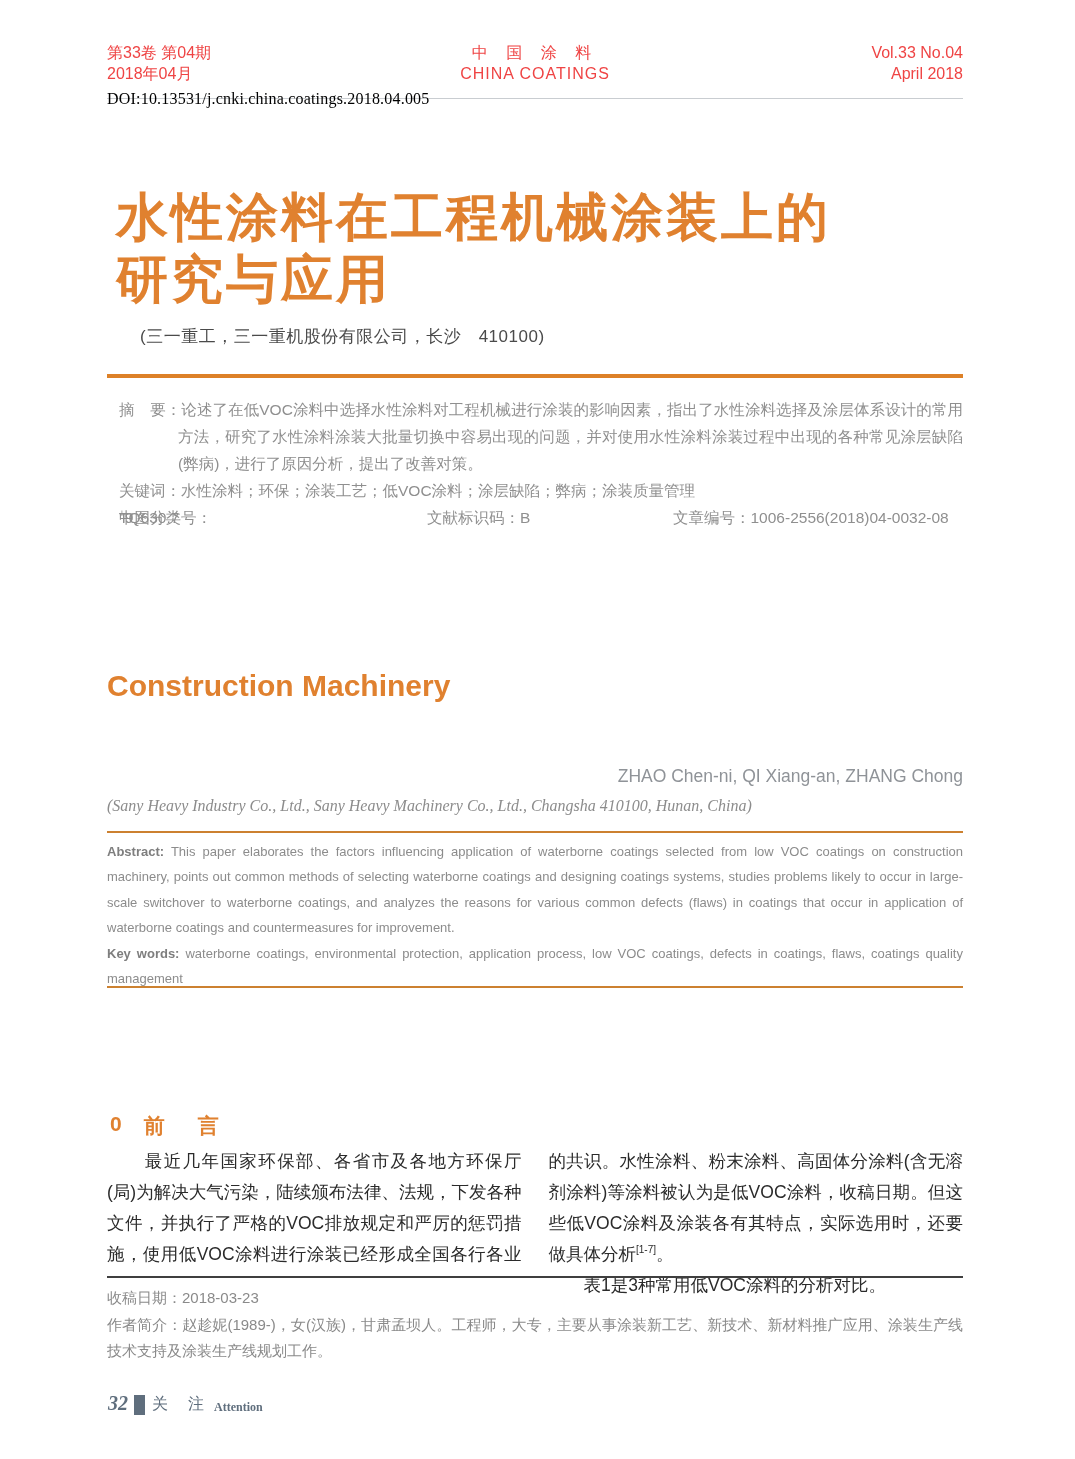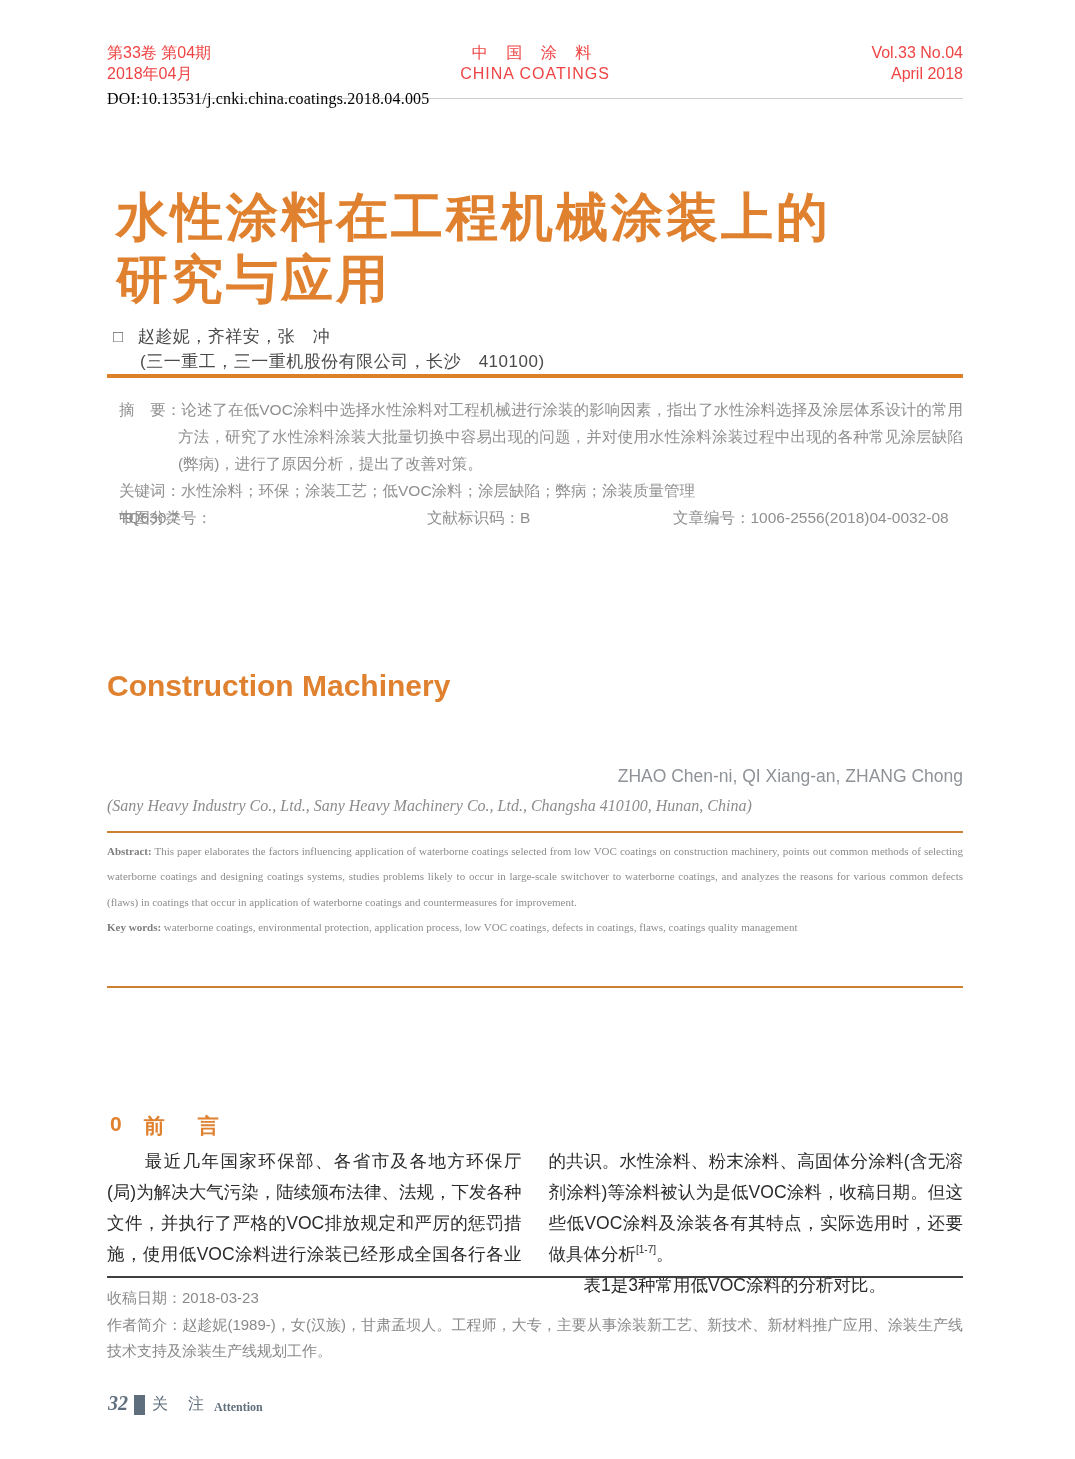--- a/index.html
+++ b/index.html
@@ -74,22 +74,22 @@
   }
   .affil-en {
     left:107px; top:797px; width:856px;
     font-family:"Liberation Serif", serif; font-style:italic;
     color:#8c8c8c; font-size:16px;
   }
   .rule-thin1 { left:107px; top:831px; width:856px; height:2px; background:#cc8130; }
 
   .abstract-en {
     left:107px; top:839px; width:856px;
-    font-family:Liberation Serif, serif;
-    color:#8c8c8c; font-size:11px; line-height:25.4px; text-align:justify;
+    font-family:Liberation Sans, sans-serif;
+    color:#8c8c8c; font-size:13px; line-height:25.4px; text-align:justify;
   }
   .abstract-en b { color:#7e7e7e; }
   .rule-thin2 { left:107px; top:986px; width:856px; height:2px; background:#cc8130; }
 
   
   .section-heading {
     left:110px; top:1112px; width:500px;
     color:#e0812f; font-size:21px; font-weight:bold;
     display:flex; gap:16px; letter-spacing:6px;
   }
@@ -143,23 +143,20 @@
   </div>
 
   <div class="abs doi">DOI:10.13531/j.cnki.china.coatings.2018.04.005</div>
 
   <div class="abs title-cn">
     <div>水性涂料在工程机械涂装上的</div>
     <div>研究与应用</div>
   </div>
 
   <div class="abs authors-cn">
-    <div>
-      <span class="marker">□</span><span>赵趁妮，齐祥安，张　冲</span>
-    </div>
     <div class="affil">(三一重工，三一重机股份有限公司，长沙　410100)</div>
   </div>
 
   <div class="abs rule-thick"></div>
 
   <div class="abs abstract-block">
     <p class="abstract-cn"><span>摘　要：</span><span>论述了在低VOC涂料中选择水性涂料对工程机械进行涂装的影响因素，指出了水性涂料选择及涂层体系设计的常用方法，研究了水性涂料涂装大批量切换中容易出现的问题，并对使用水性涂料涂装过程中出现的各种常见涂层缺陷(弊病)，进行了原因分析，提出了改善对策。</span></p>
     <p class="kw-cn"><span>关键词：</span><span>水性涂料；环保；涂装工艺；低VOC涂料；涂层缺陷；弊病；涂装质量管理</span></p>
     <div class="meta-row">
       <span class="meta-clc"><span>中图分类号：</span><span>TQ630.7</span><sup class="small">+</sup><span>9</span></span>

